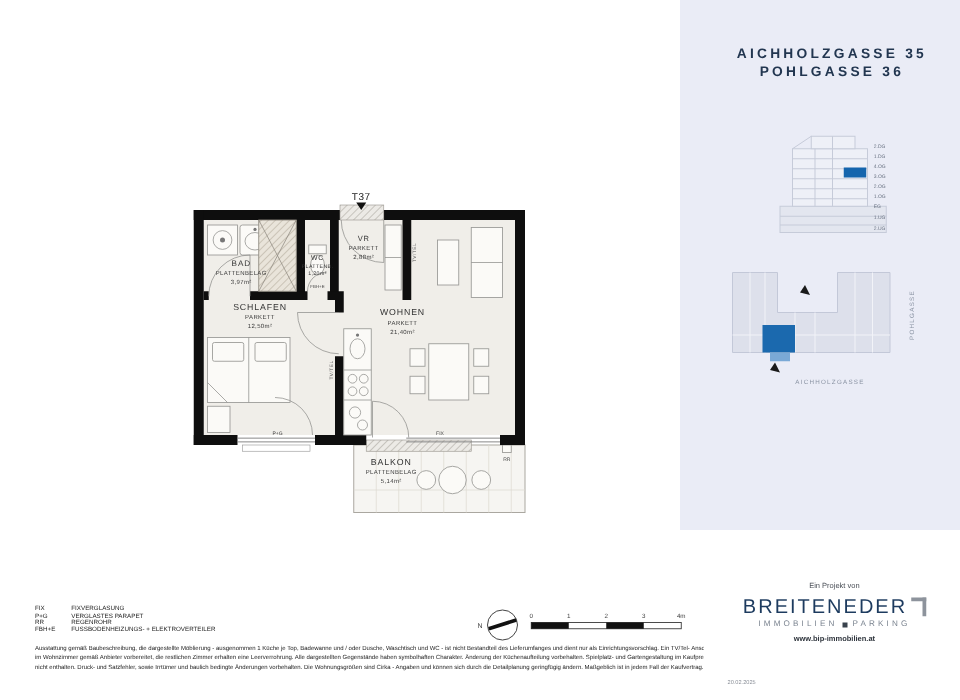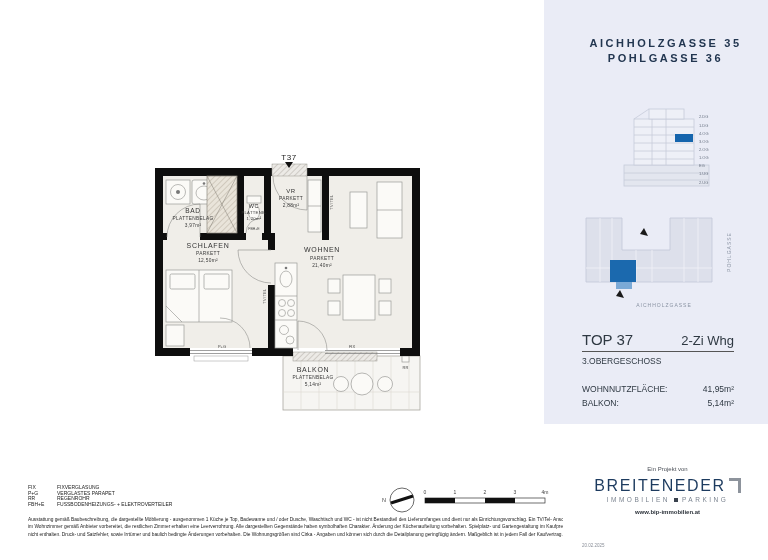--- a/index.html
+++ b/index.html
@@ -309,38 +309,20 @@
         <line x1="12" y1="58" x2="138" y2="58"></line>
       </g>
       <rect x="36" y="50" width="26" height="22" fill="#1b69ae"></rect>
       <rect x="42" y="72" width="16" height="7" fill="#7aa9d6"></rect>
       <polygon points="70,18 74,26 66,24" fill="#1a1a1a"></polygon>
       <polygon points="46,80 50,88 42,86" fill="#1a1a1a"></polygon>
       <text transform="rotate(-90 157 42)" x="157" y="42" class="t-street">POHLGASSE</text>
       <text x="90" y="97" class="t-street">AICHHOLZGASSE</text>
     </svg>
 
-    <div class="unitinfo">
-      <div class="u-row1">
-        <span class="u-top">TOP 37</span>
-        <span class="u-type">2-Zi Whg</span>
-      </div>
-      <hr class="u-hr">
-      <div class="u-floor">3.OBERGESCHOSS</div>
-      <div class="u-specs">
-        <div class="u-spec">
-          <span>WOHNNUTZFLÄCHE:</span>
-          <span>41,95m²</span>
-        </div>
-        <div class="u-spec">
-          <span>BALKON:</span>
-          <span>5,14m²</span>
-        </div>
-      </div>
-    </div>
 
     <div class="logo">
       <div class="logo-prj">Ein Projekt von</div>
       <div class="logo-brand">
         <span>BREITENEDER</span>
         <span class="logo-bracket"></span>
       </div>
       <div class="logo-tag">
         <span>IMMOBILIEN</span>
         <span class="logo-sq"></span>

